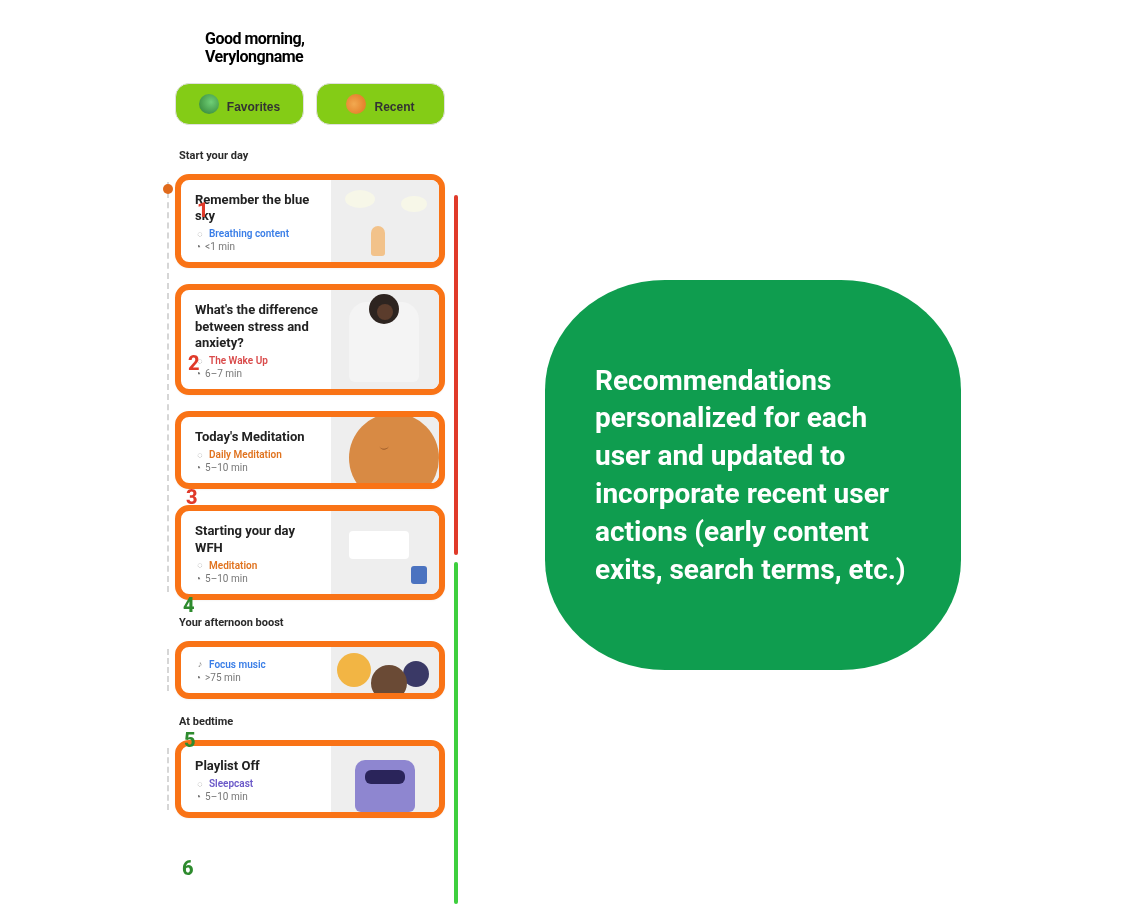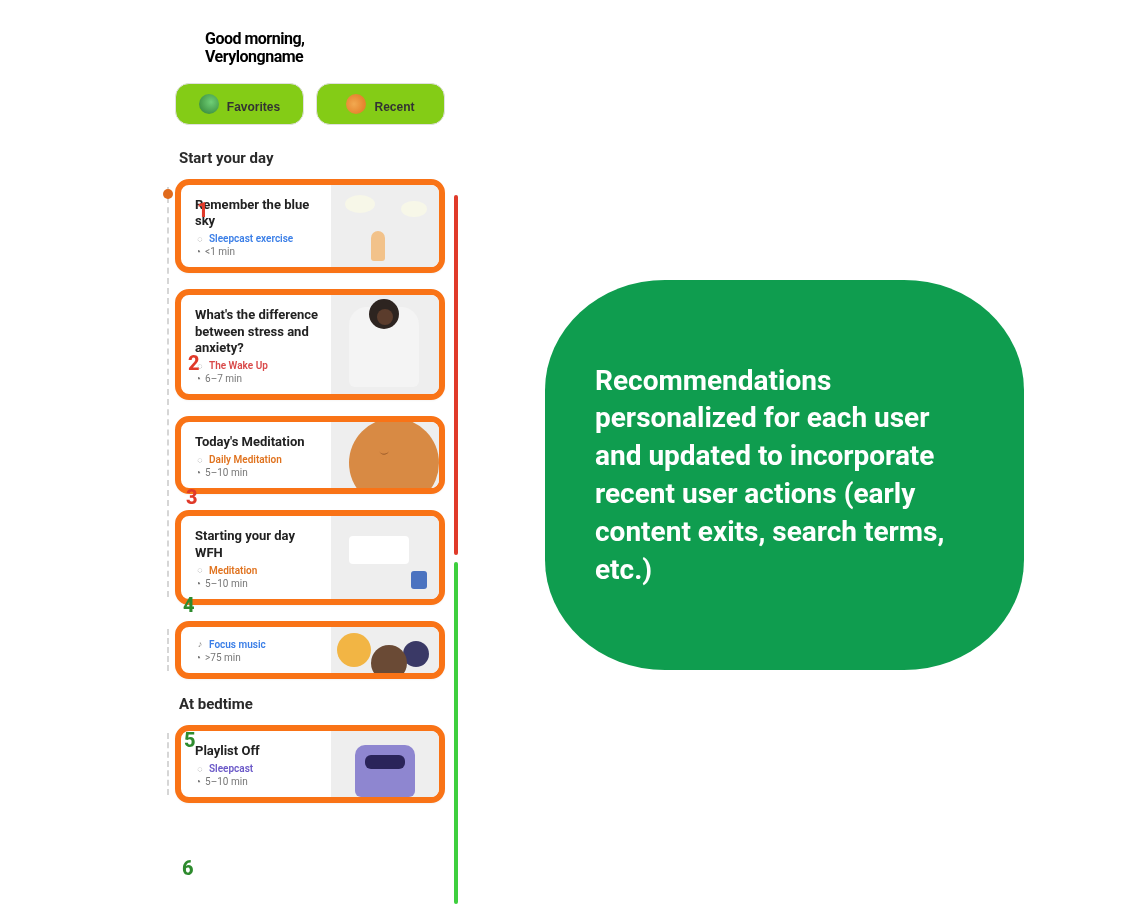--- a/index.html
+++ b/index.html
@@ -47,21 +47,21 @@
 .pill .ico {
   width: 20px;
   height: 20px;
   border-radius: 50%;
   display: inline-block;
 }
 .ico-fav { background: radial-gradient(circle at 60% 40%, #6fcf76, #2e7d32); }
 .ico-rec { background: radial-gradient(circle at 40% 50%, #f2a950, #e0731f); }
 
 .section-h {
-  font-size: 15px;
+  font-size: 11px;
   font-weight: 700;
   color: #2a2a2a;
   margin: 6px 0 12px 4px;
 }
 
 .timeline { position: relative; }
 .timeline::before {
   content: "";
   position: absolute;
   left: -8px;
@@ -228,21 +228,21 @@
   border-radius: 2px;
 }
 .rail-red { background: #e03a2a; }
 .rail-green { background: #3ecf3e; }
 
 
 .callout {
   position: absolute;
   left: 545px;
   top: 280px;
-  width: 479px;
+  width: 416px;
   height: 390px;
   background: #0f9d4f;
   border-radius: 120px / 110px;
   padding: 24px 50px;
   display: flex;
   align-items: center;
 }
 .callout p {
   color: #ffffff;
   font-size: 28px;
@@ -282,21 +282,21 @@
     <div class="section-h">Start your day</div>
 
     <div class="timeline">
       <span class="timeline-dot"></span>
 
       <div class="card">
         <div class="body">
           <div class="title">Remember the blue sky</div>
           <div class="tagrow">
             <span class="mini-ico">◌</span>
-            <span class="tag-blue">Sleepcast exercise</span>
+            <span class="tag-blue">Breathing content</span>
           </div>
           <div class="durrow">
             <span class="mini-ico">◔</span>
             <span>&lt;1 min</span>
           </div>
         </div>
         <div class="thumb thumb-sky">
             <div class="figure"></div>
           </div>
       </div>
@@ -353,20 +353,21 @@
             <span>5–10 min</span>
           </div>
         </div>
         <div class="thumb thumb-wfh">
           <div class="laptop"></div>
             <div class="mug"></div>
         </div>
       </div>
     </div>
 
+    <div class="section-h">Your afternoon boost</div>
 
     <div class="timeline">
       <div class="card">
 
         <div class="body">
           <div class="tagrow">
             <span class="mini-ico">♪</span>
             <span class="tag-blue">Focus music</span>
           </div>
           <div class="durrow">

